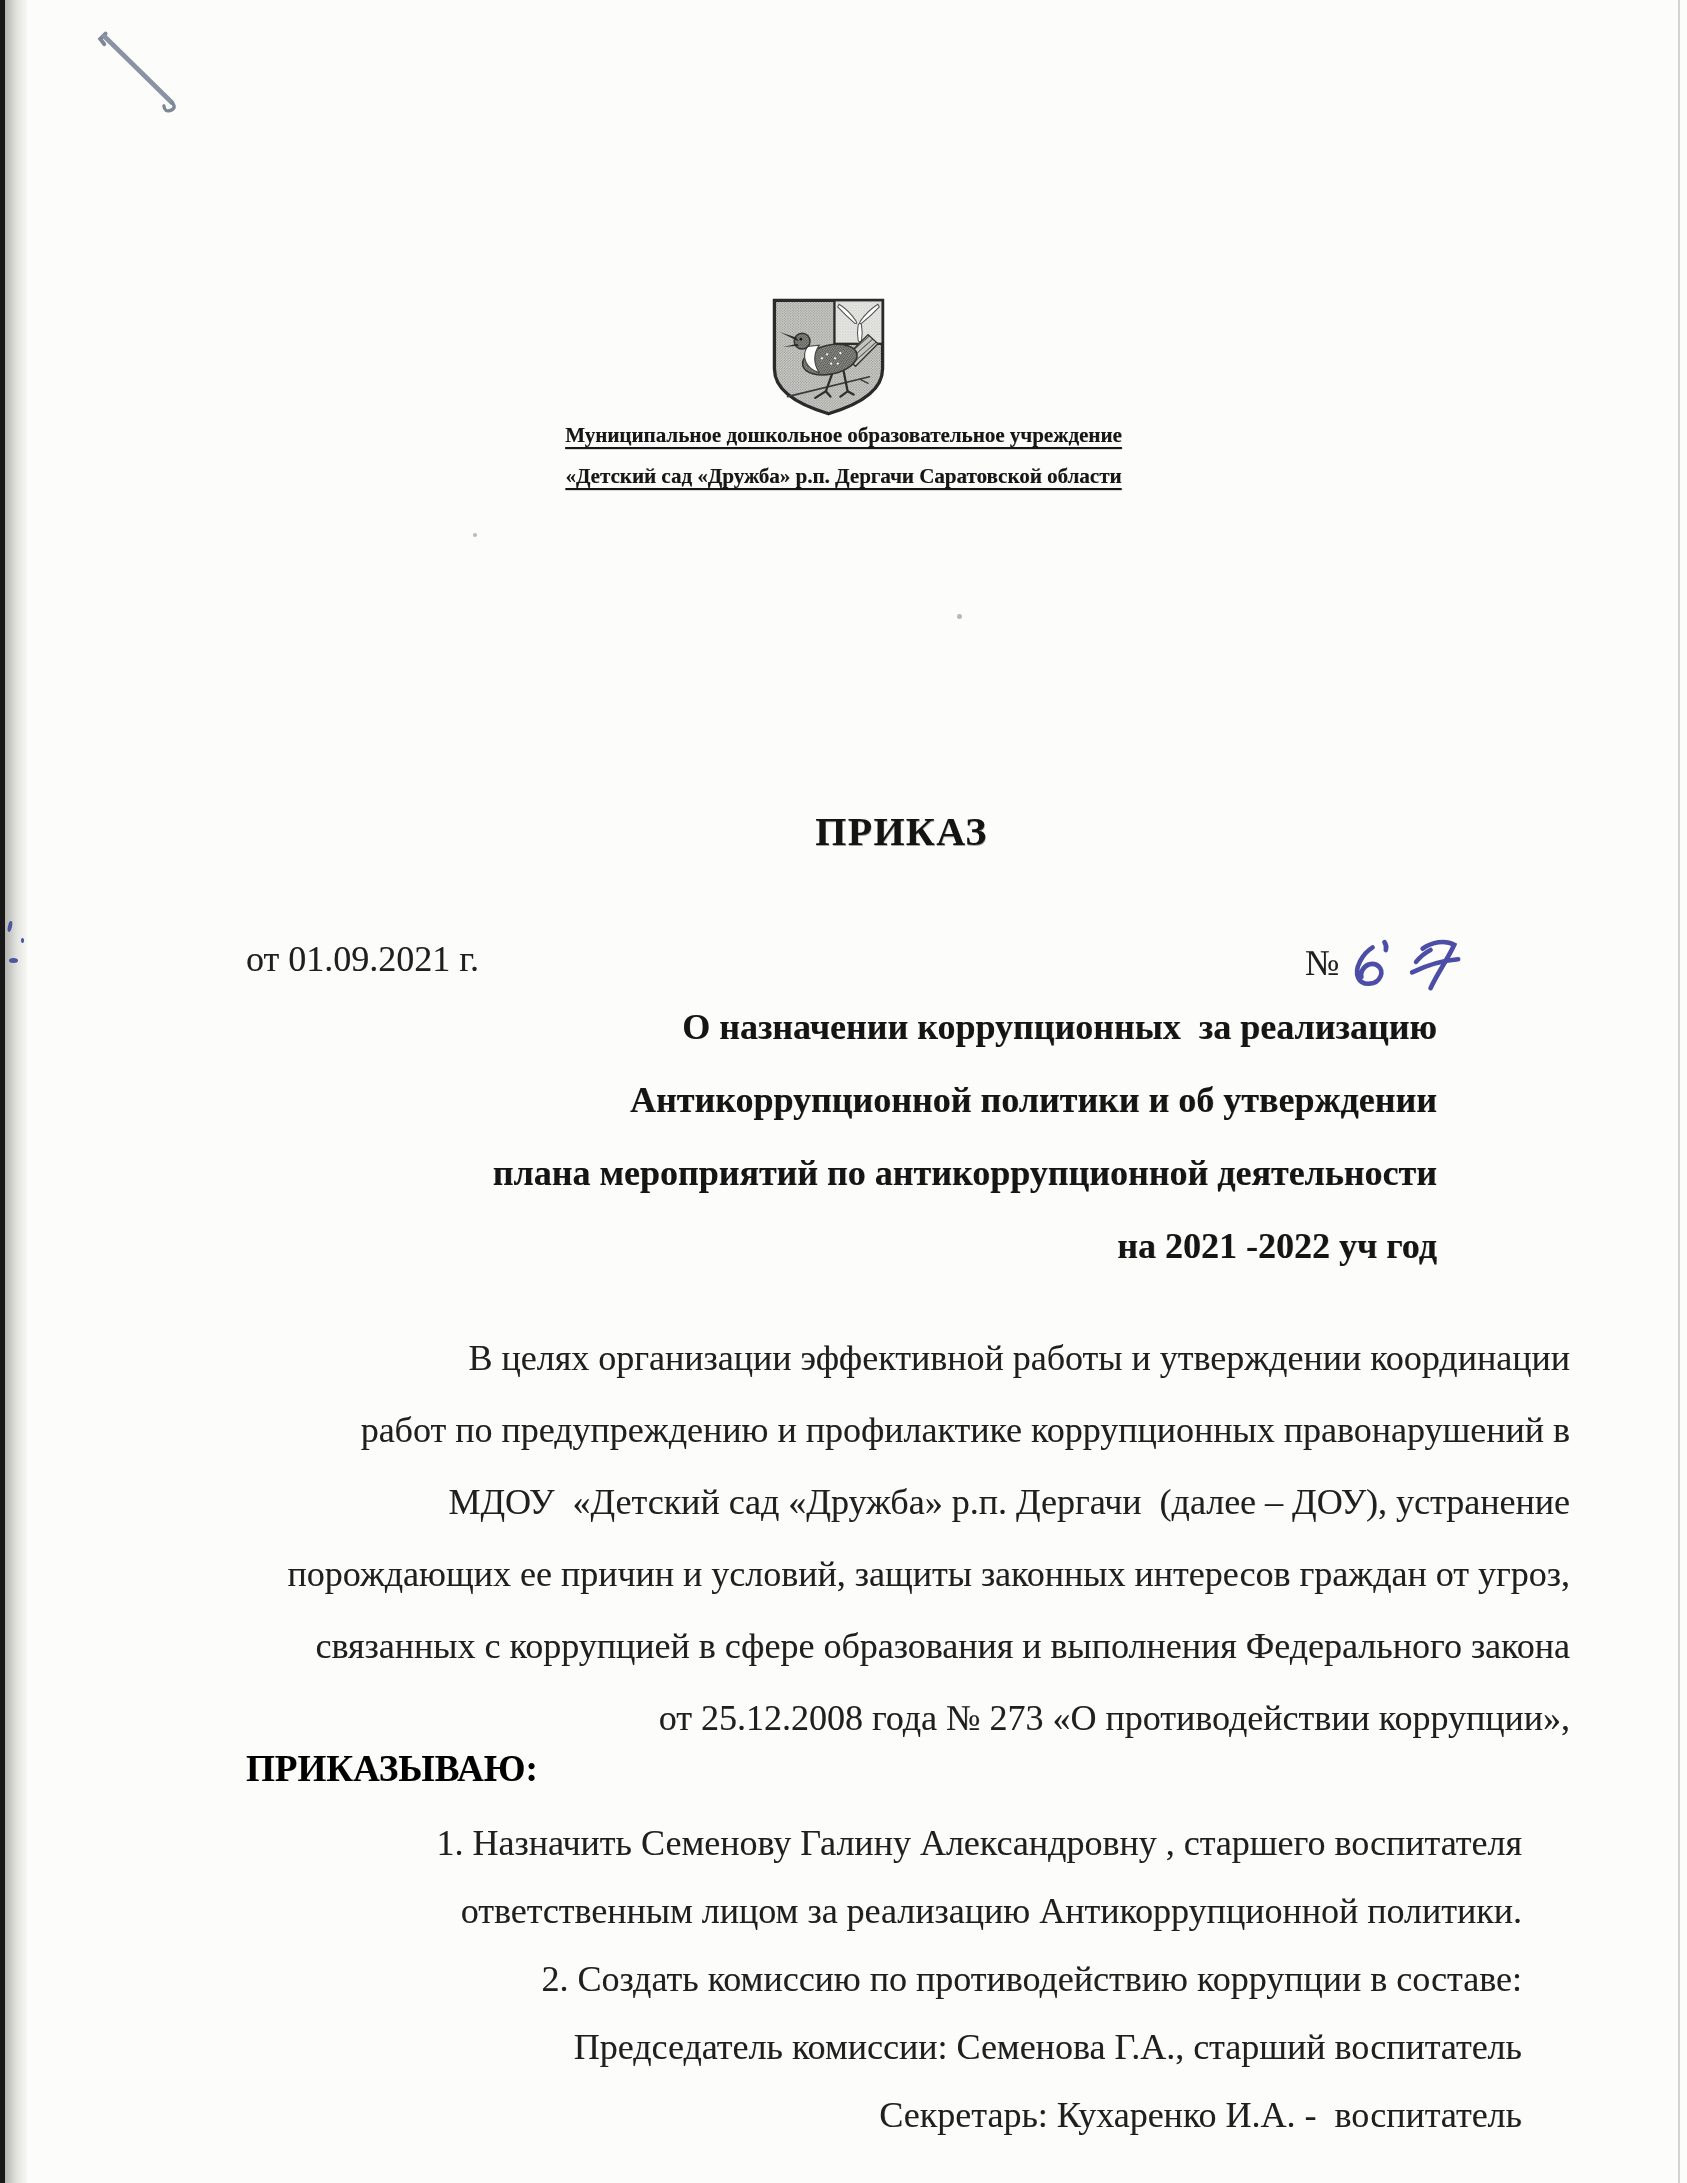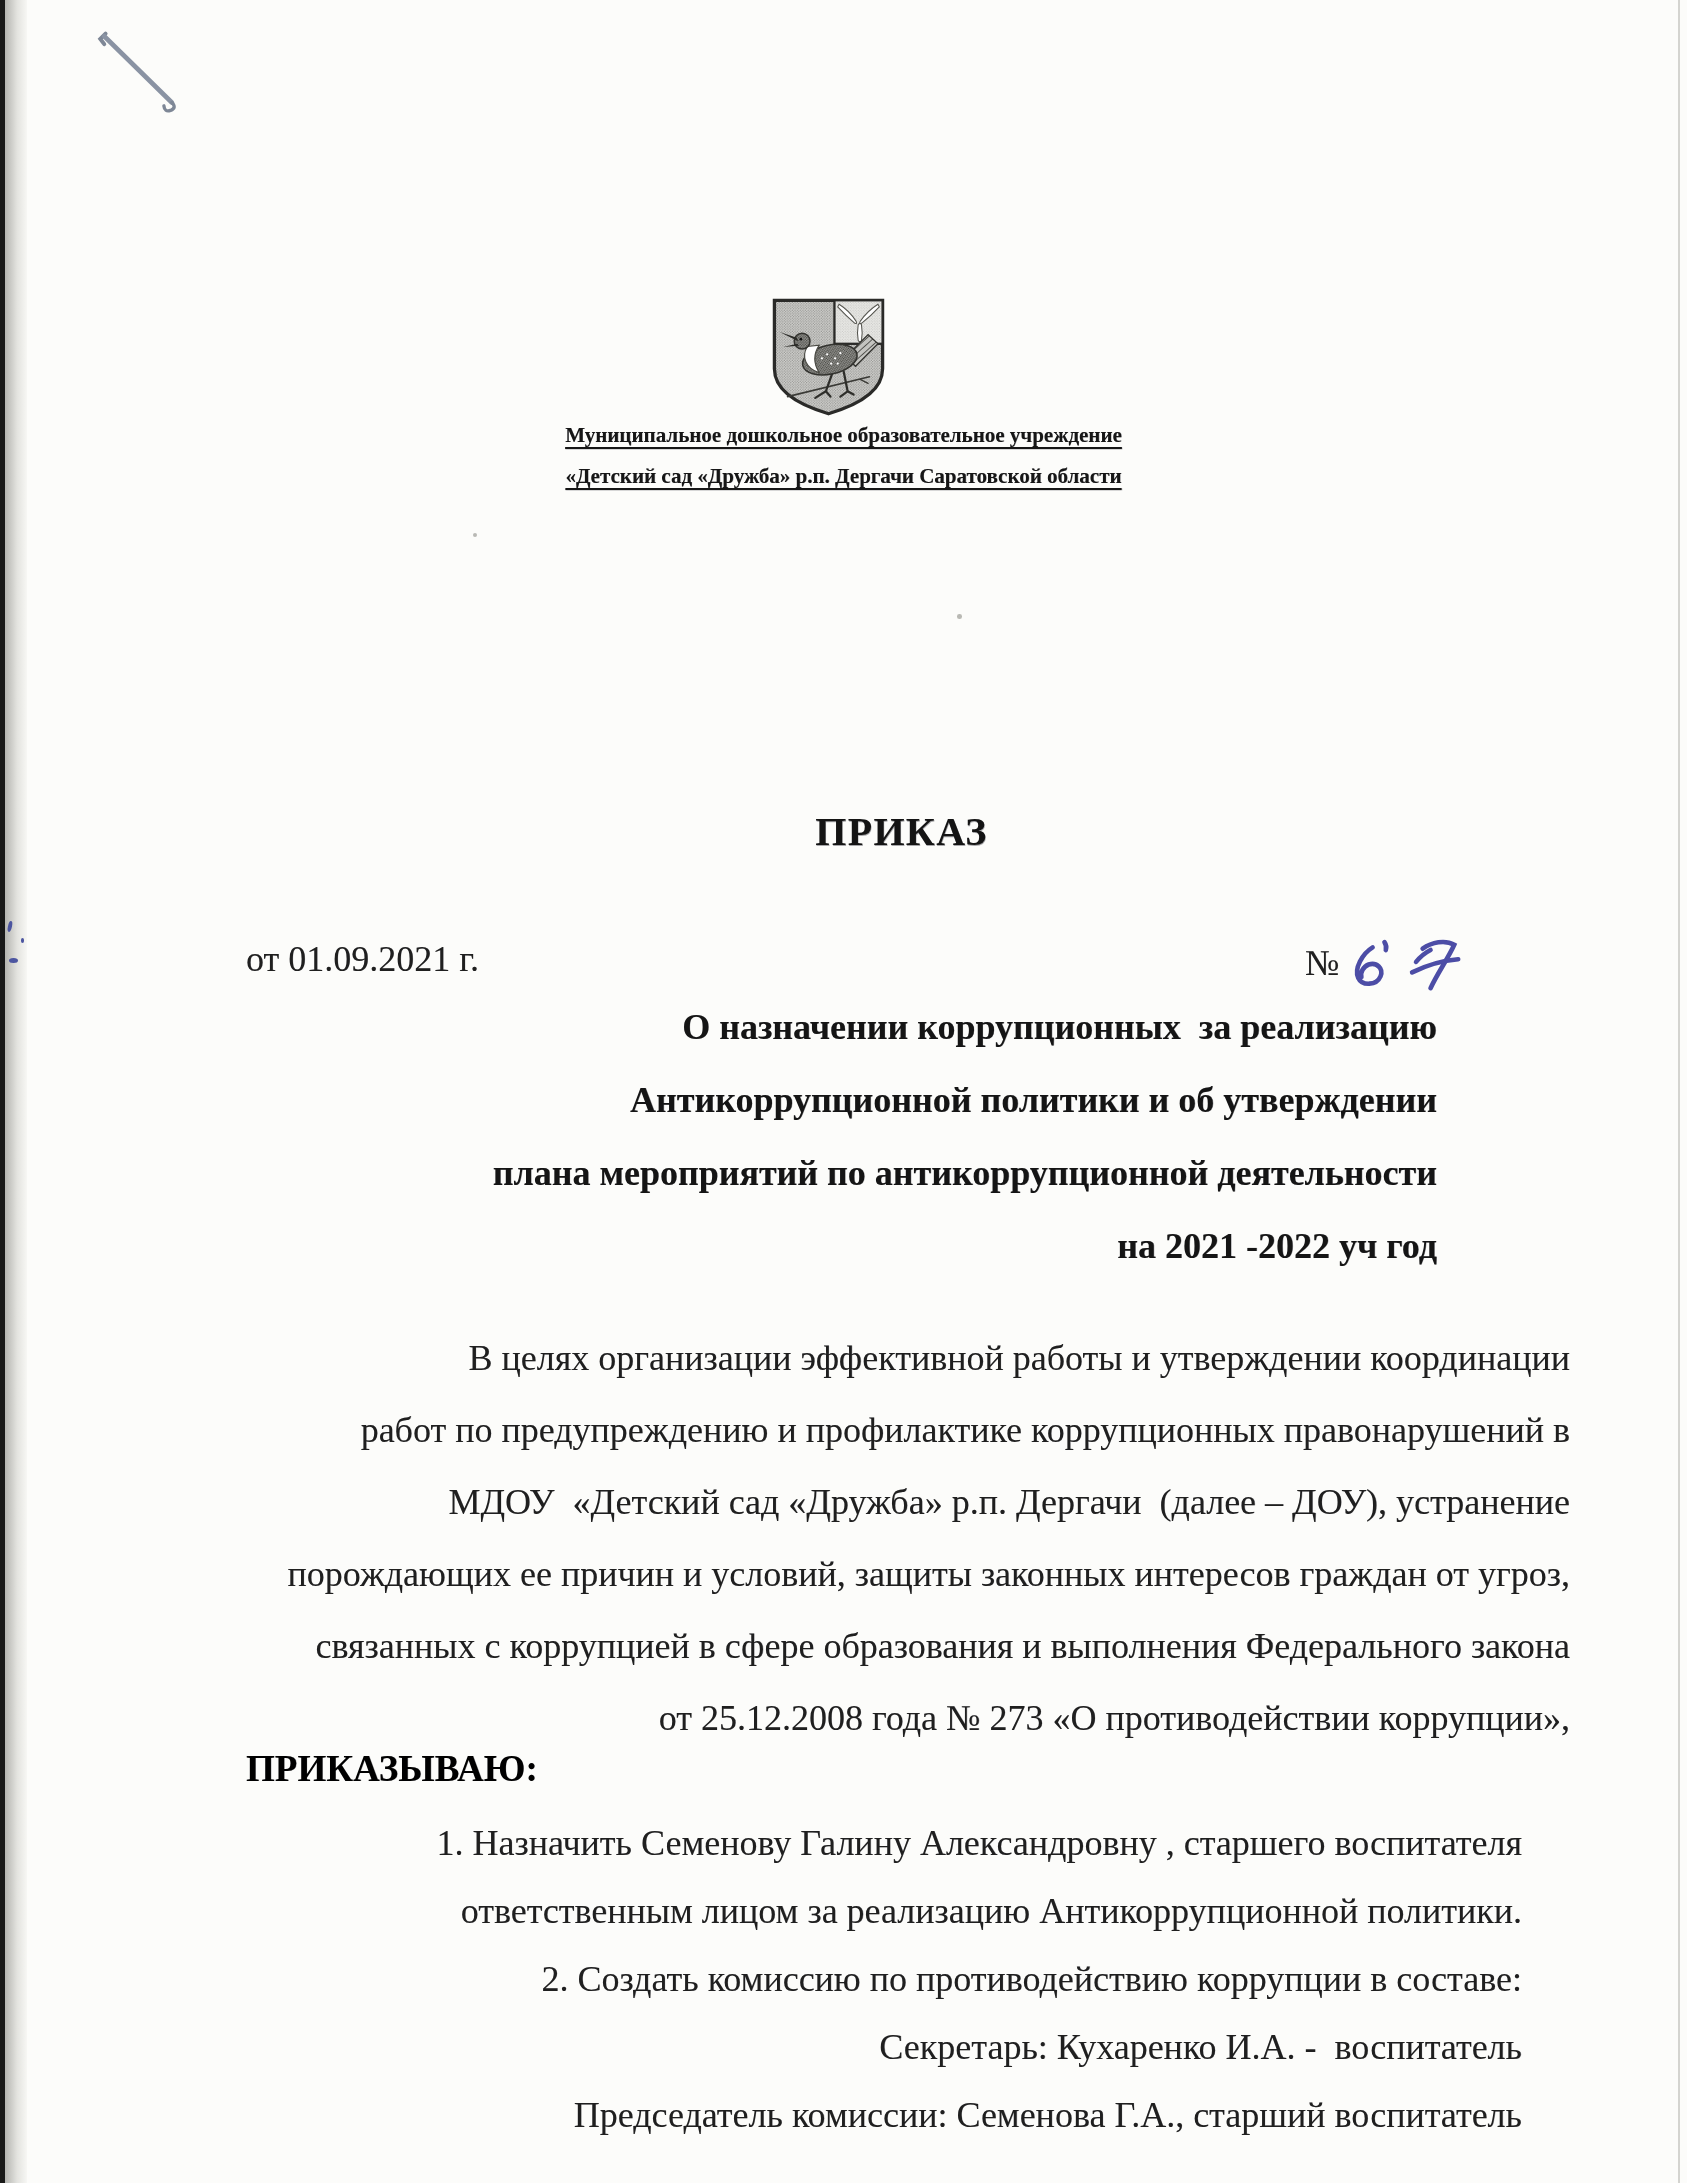--- a/index.html
+++ b/index.html
@@ -182,18 +182,18 @@
     <div class="line l4">связанных с коррупцией в сфере образования и выполнения Федерального закона</div>
     <div class="line l5">от 25.12.2008 года № 273 «О противодействии коррупции»,</div>
   </div>
 
   <div class="order-word line">ПРИКАЗЫВАЮ:</div>
 
   <div class="items-block doc-text">
     <div class="line l0">1. Назначить Семенову Галину Александровну , старшего воспитателя</div>
     <div class="line l1">ответственным лицом за реализацию Антикоррупционной политики.</div>
     <div class="line l2">2. Создать комиссию по противодействию коррупции в составе:</div>
+    <div class="line l3">Председатель комиссии: Семенова Г.А., старший воспитатель</div>
     <div class="line l4">Секретарь: Кухаренко И.А. -  воспитатель</div>
-    <div class="line l3">Председатель комиссии: Семенова Г.А., старший воспитатель</div>
   </div>
 
 </div>
 
 
 </body></html>

